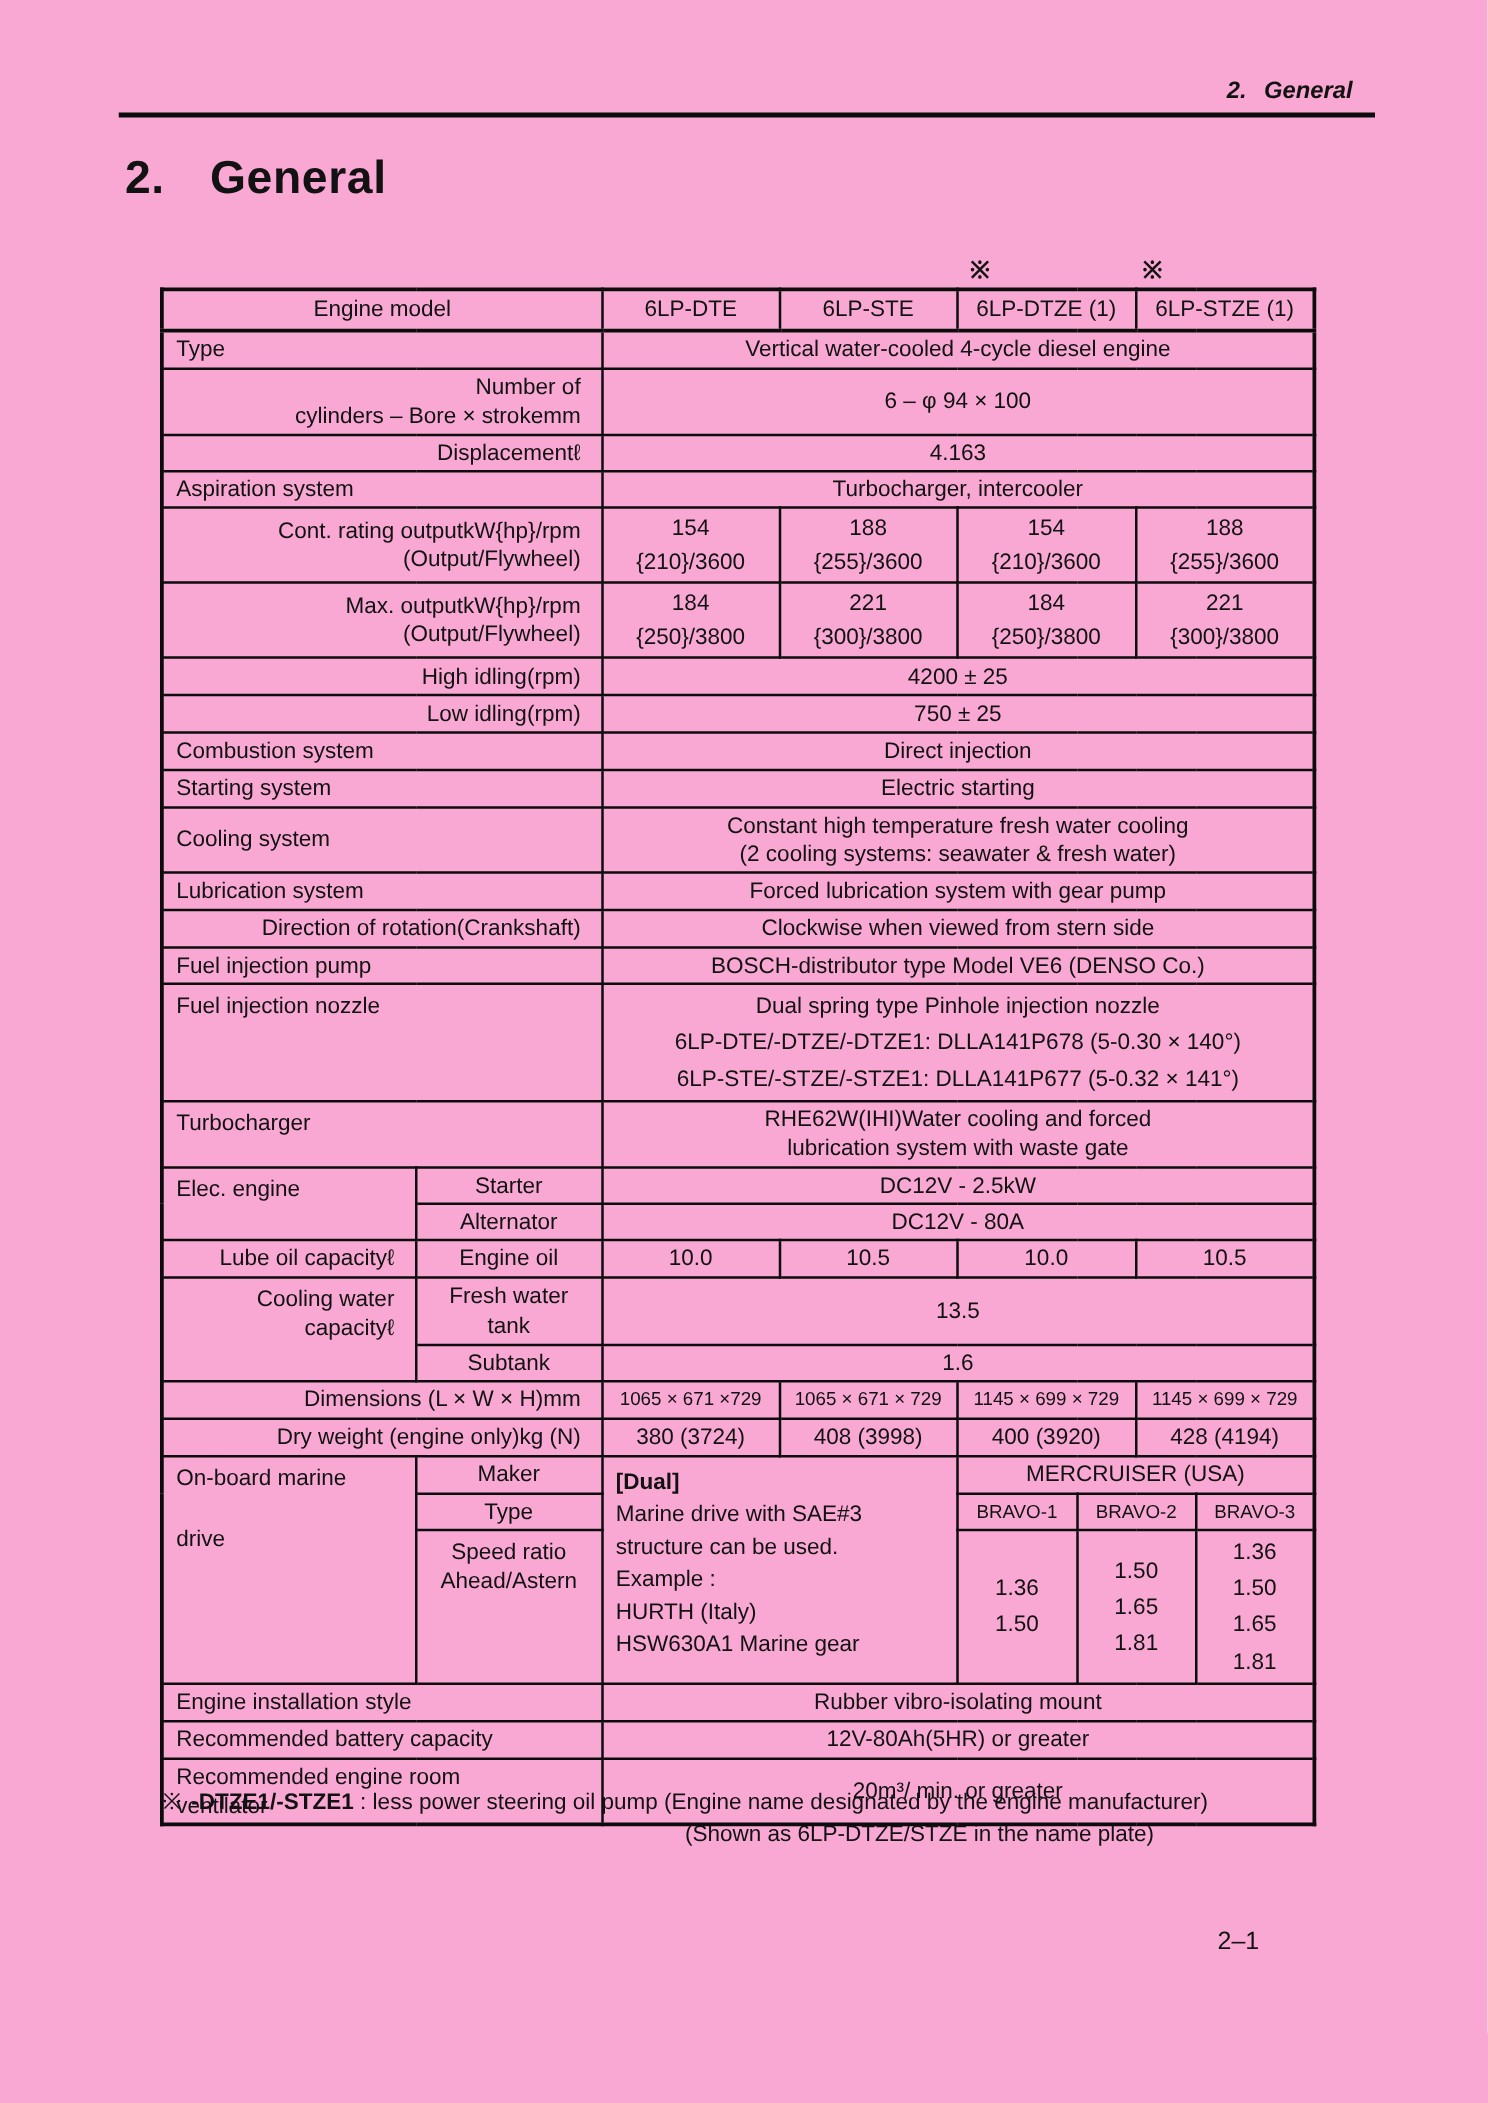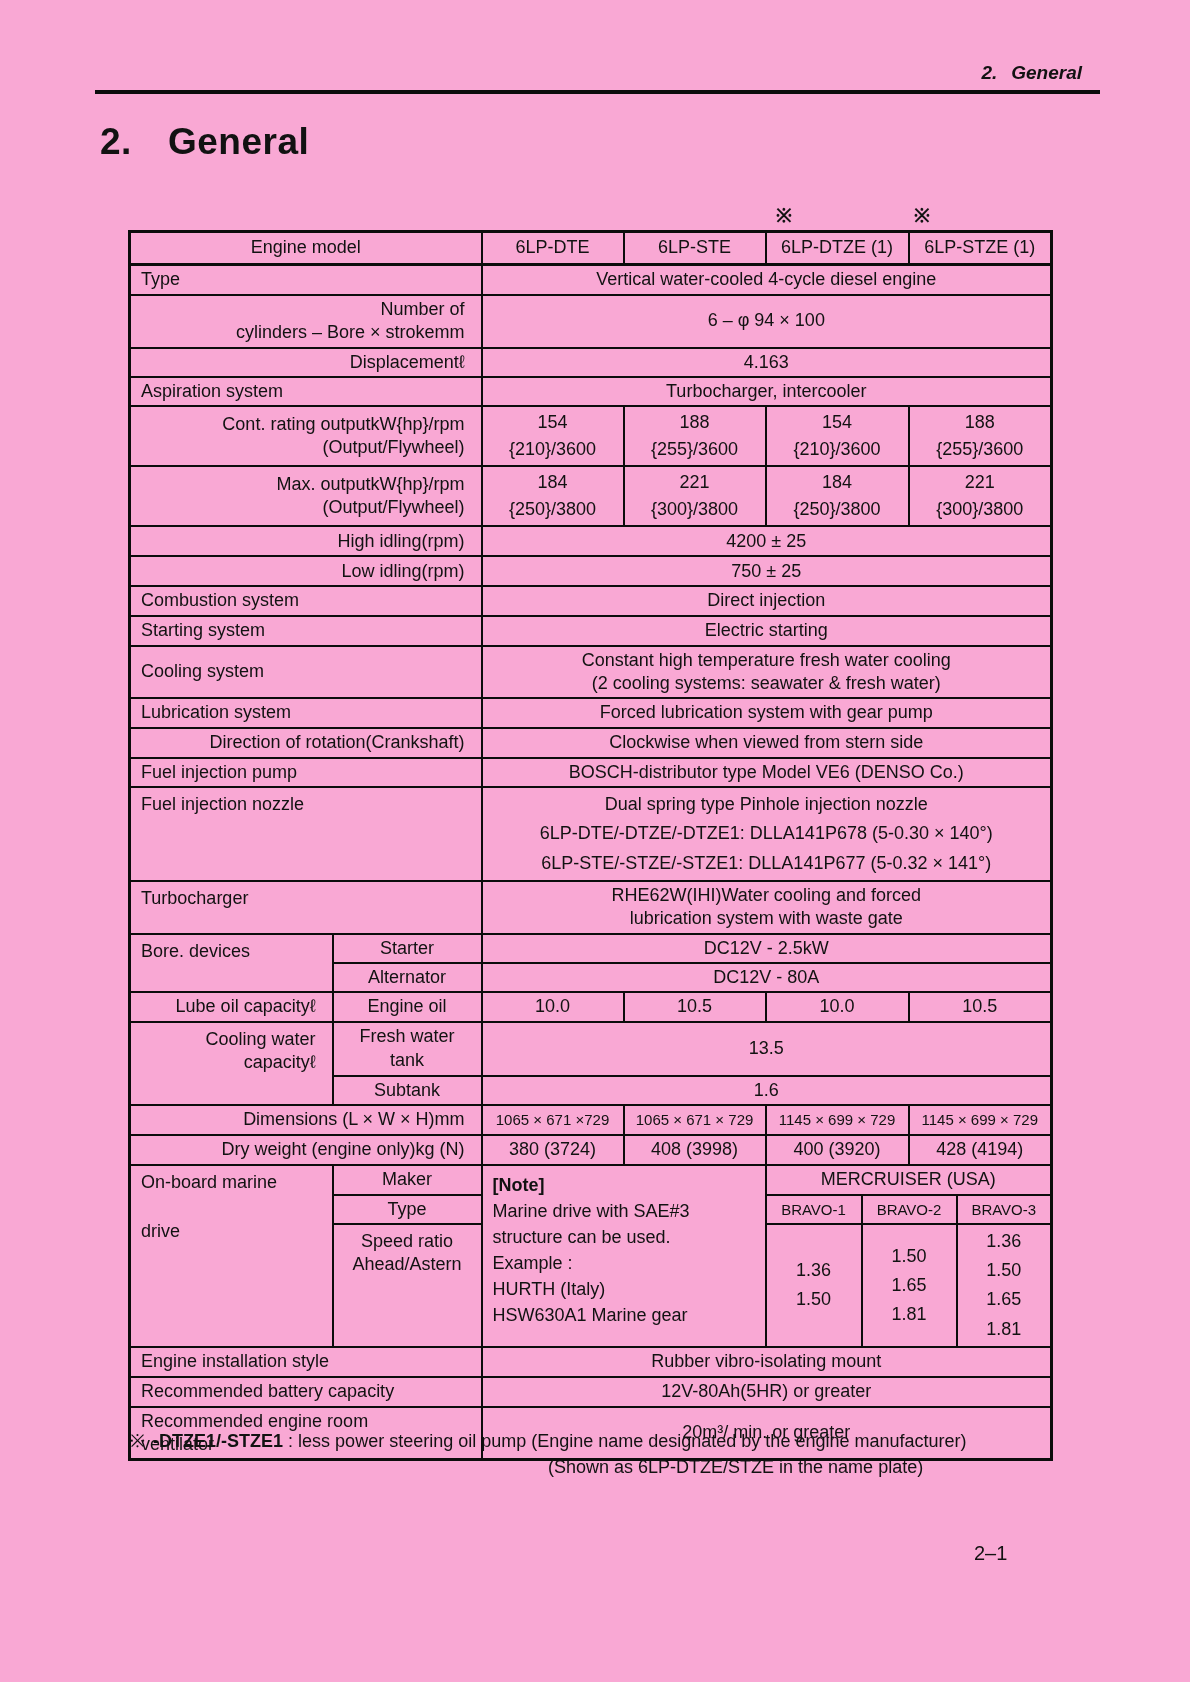--- a/index.html
+++ b/index.html
@@ -224,21 +224,21 @@
       </td>
     </tr>
 
     <tr class="h53">
       <td class="lbl vtop" colspan="2">Turbocharger</td>
       <td colspan="6" class="pre">RHE62W(IHI)Water cooling and forced
 lubrication system with waste gate</td>
     </tr>
 
     <tr class="h29">
-      <td class="lbl vtop" rowspan="2">Bore. devices</td>
+      <td class="lbl vtop" rowspan="2">Elec. engine</td>
       <td>Starter</td>
       <td colspan="6">DC12V - 2.5kW</td>
     </tr>
     <tr class="h29">
       <td class="bt1">Alternator</td>
       <td class="bt1" colspan="6">DC12V - 80A</td>
     </tr>
 
     <tr class="h28">
       <td class="lbl">
@@ -299,21 +299,21 @@
       <td colspan="2">428 (4194)</td>
     </tr>
 
     <tr class="h30">
       <td class="lbl vtop" rowspan="3">
         <span>On-board marine</span>
         <span class="marine-l2">drive</span>
       </td>
       <td>Maker</td>
       <td class="note" colspan="2" rowspan="3">
-        <div class="nt">[Note]</div>
+        <div class="nt">[Dual]</div>
         <div class="pre">Marine drive with SAE#3
 structure can be used.
 Example :
 HURTH (Italy)
 HSW630A1 Marine gear</div>
       </td>
       <td class="head" colspan="4">MERCRUISER (USA)</td>
     </tr>
     <tr class="h28">
       <td class="bt1">Type</td>

